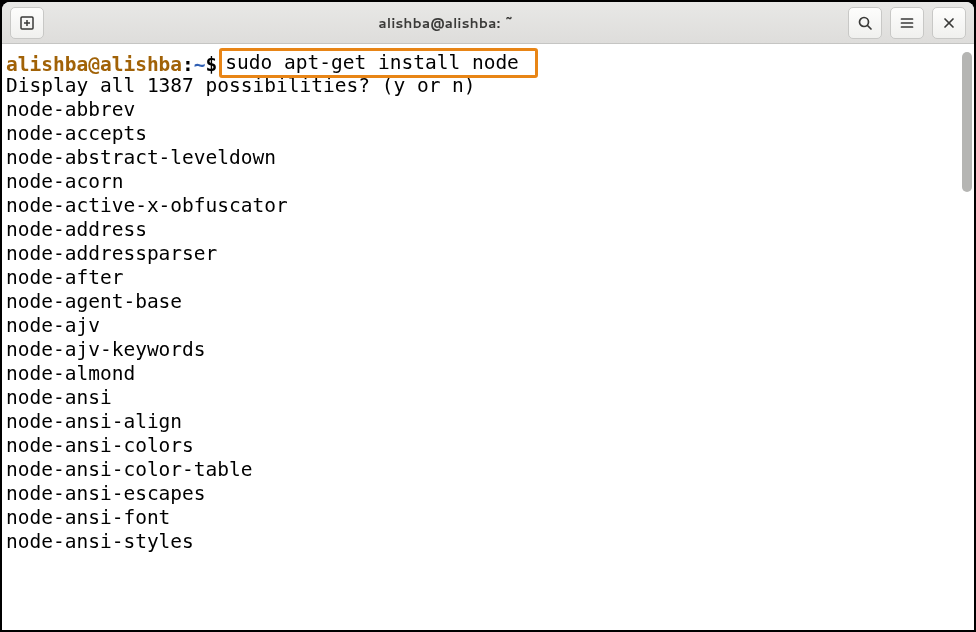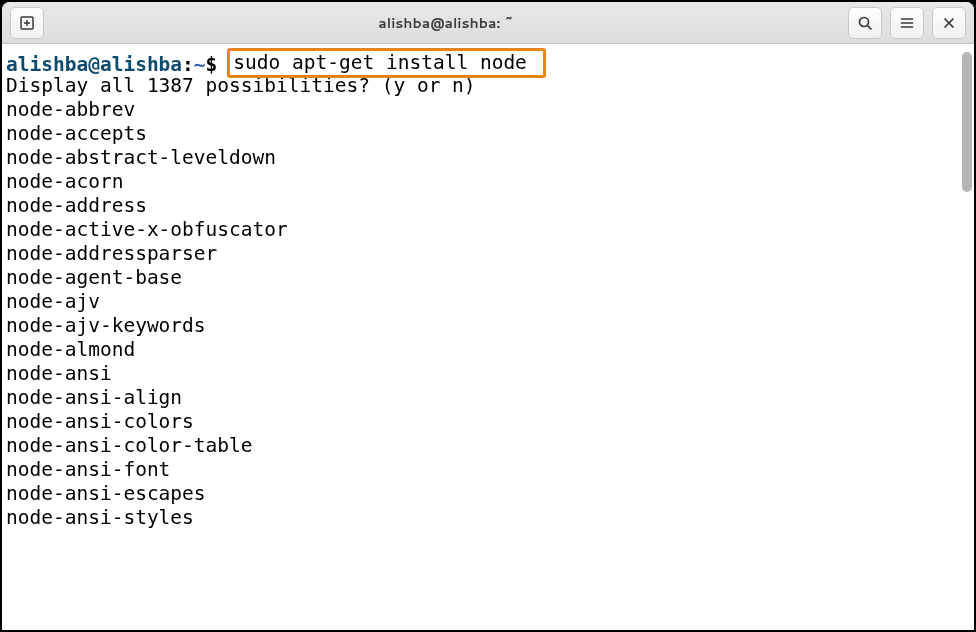--- a/index.html
+++ b/index.html
@@ -66,37 +66,37 @@
       color: #000;
       position: relative;
       overflow: hidden;
     }
     .prompt-line {
       display: flex;
       align-items: baseline;
       height: 24px;
     }
     .prompt-user {
-      color: #0c4a6e;
+      color: #a16207;
       font-weight: bold;
     }
     .prompt-path {
       color: #2f5fb3;
       font-weight: bold;
     }
     .prompt-dollar {
       color: #000;
       font-weight: bold;
     }
     .cmd-highlight {
       display: inline-block;
       border: 3px solid #e88516;
       border-radius: 3px;
       padding: 0 4px 0 3px;
-      margin-left: 10px;
+      margin-left: 2px;
       position: relative;
       top: -2px;
     }
     .cmd-text {
       color: #000;
       white-space: pre;
     }
     .out-line {
       height: 24px;
       white-space: pre;
@@ -156,30 +156,31 @@
       <span class="cmd-highlight">
         <span class="cmd-text">sudo apt-get install node </span>
       </span>
     </div>
     <div class="out-line">Display all 1387 possibilities? (y or n)</div>
     <div id="package-lines">
         <div class="out-line">node-abbrev</div>
         <div class="out-line">node-accepts</div>
         <div class="out-line">node-abstract-leveldown</div>
         <div class="out-line">node-acorn</div>
+        <div class="out-line">node-active-x-obfuscator</div>
         <div class="out-line">node-address</div>
-        <div class="out-line">node-active-x-obfuscator</div>
         <div class="out-line">node-addressparser</div>
+        <div class="out-line">node-after</div>
         <div class="out-line">node-agent-base</div>
         <div class="out-line">node-ajv</div>
         <div class="out-line">node-ajv-keywords</div>
         <div class="out-line">node-almond</div>
         <div class="out-line">node-ansi</div>
         <div class="out-line">node-ansi-align</div>
         <div class="out-line">node-ansi-colors</div>
         <div class="out-line">node-ansi-color-table</div>
+        <div class="out-line">node-ansi-escapes</div>
         <div class="out-line">node-ansi-font</div>
-        <div class="out-line">node-ansi-escapes</div>
         <div class="out-line">node-ansi-styles</div>
       </div>
     <div class="scrollbar"></div>
   </div>
 </div>
 
 </body></html>

